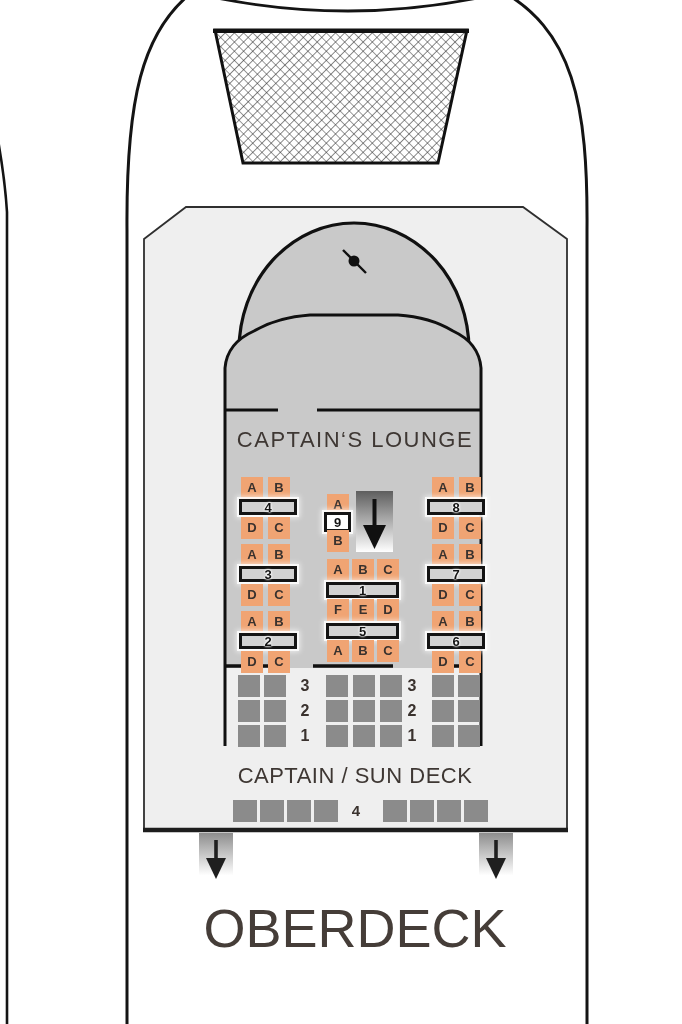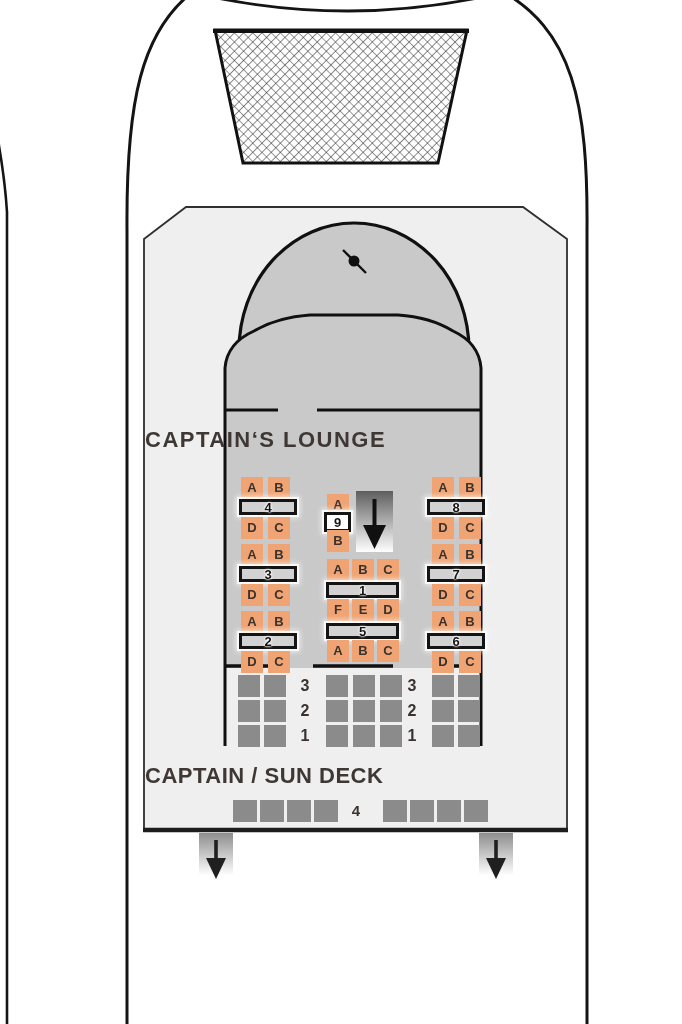--- a/index.html
+++ b/index.html
@@ -22,21 +22,21 @@
     text-shadow:0 0 2px #fff,0 0 2px #fff,0 0 3px #fff;
   }
   .tbl.white{background:#ffffff;}
   .sq{position:absolute;width:22px;height:22px;background:#8b8b8b;}
   .sq.wide{width:24px;}
   .num{
     position:absolute;width:20px;height:22px;line-height:22px;text-align:center;
     color:#3a322e;font-weight:bold;font-size:16px;
   }
   .label{
-    position:absolute;text-align:left;color:#3e3733;font-weight:bold;
+    position:absolute;text-align:center;color:#3e3733;font-weight:normal;
   }
   #lounge-label{left:145px;top:427px;width:420px;font-size:22px;letter-spacing:1.5px;}
   #sundeck-label{left:145px;top:763px;width:420px;font-size:22px;letter-spacing:.5px;}
   #deck-name{left:77px;top:903px;width:556px;font-size:54px;line-height:51px;color:#453d38;letter-spacing:0;}
 </style>
 </head>
 <body>
 
 <div id="stage">
 
@@ -90,20 +90,21 @@
     <rect x="479" y="833" width="34" height="46" fill="url(#tabGrad)"></rect>
     <g>
       <line x1="496" y1="840" x2="496" y2="861" stroke="#1f1f1f" stroke-width="3.6"></line>
       <polygon points="486,858 506,858 496,879" fill="#1f1f1f"></polygon>
     </g>
   </svg>
 
   <div class="label" id="lounge-label">CAPTAIN‘S LOUNGE</div>
   <div class="label" id="sundeck-label">CAPTAIN / SUN DECK</div>
   <div class="label" id="deck-name">
+    <div>OBERDECK</div>
   </div>
 
   <div class="seat" style="left:241px;top:477px">A</div>
   <div class="seat" style="left:268px;top:477px">B</div>
   <div class="tbl" style="left:239px;top:499px;width:52px">
       <span>4</span>
     </div>
   <div class="seat" style="left:241px;top:517px">D</div>
   <div class="seat" style="left:268px;top:517px">C</div>
 

